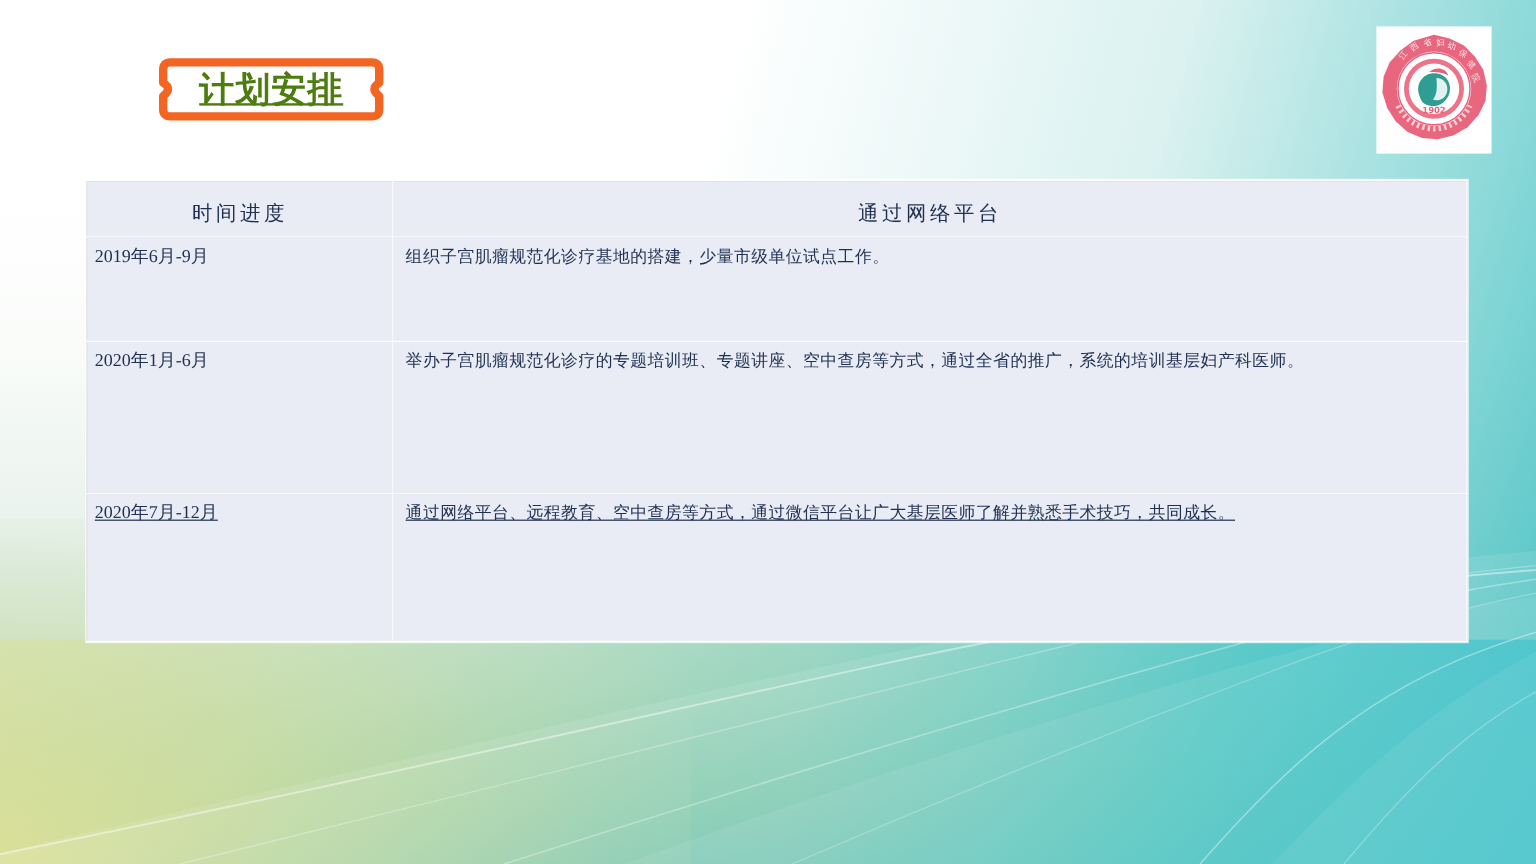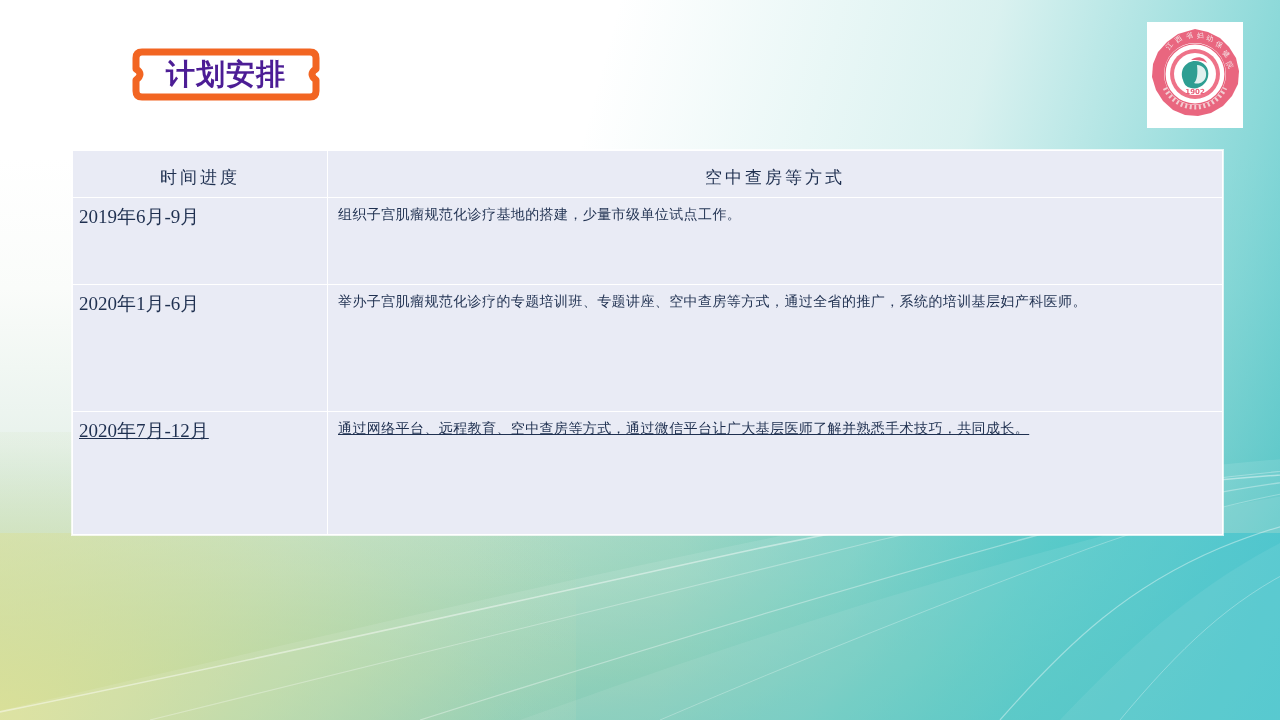--- a/index.html
+++ b/index.html
@@ -94,22 +94,23 @@
   #title-text {
     position: absolute;
     inset: 0;
     display: flex;
     align-items: center;
     justify-content: center;
     font-family: "DejaVu Sans", "Liberation Sans", sans-serif;
     font-weight: bold;
     font-size: 29px;
     letter-spacing: 1px;
-    color: #4c1d95;
+    color: #4d7c0f;
     white-space: nowrap;
+    text-decoration: underline;
   }
 
   
   #logo {
     position: absolute;
     left: 1147px;
     top: 22px;
     width: 96px;
     height: 106px;
     background: #ffffff;
@@ -144,21 +145,21 @@
     height: 40px;
     padding: 6px 10px 0 10px;
     text-align: center;
     font-size: 17px;
     letter-spacing: 3px;
     vertical-align: middle;
   }
 
   td.time-cell {
     padding: 6px 8px 8px 6px;
-    font-size: 19px;
+    font-size: 15px;
     white-space: nowrap;
     letter-spacing: 0px;
   }
   td.goal-cell {
     padding: 6px 12px 8px 10px;
     font-size: 14px;
     line-height: 1.55;
     letter-spacing: 0.4px;
     text-align: left;
   }
@@ -256,21 +257,21 @@
   </div>
 
   <table id="plan-table">
     <colgroup>
       <col class="c-time">
       <col class="c-goal">
     </colgroup>
     <thead>
       <tr>
         <th>时间进度</th>
-        <th>空中查房等方式</th>
+        <th>通过网络平台</th>
       </tr>
     </thead>
     <tbody>
       <tr class="r1">
         <td class="time-cell">2019年6月-9月</td>
         <td class="goal-cell">组织子宫肌瘤规范化诊疗基地的搭建，少量市级单位试点工作。</td>
       </tr>
       <tr class="r3">
         <td class="time-cell">2020年1月-6月</td>
         <td class="goal-cell">举办子宫肌瘤规范化诊疗的专题培训班、专题讲座、空中查房等方式，通过全省的推广，系统的培训基层妇产科医师。</td>

